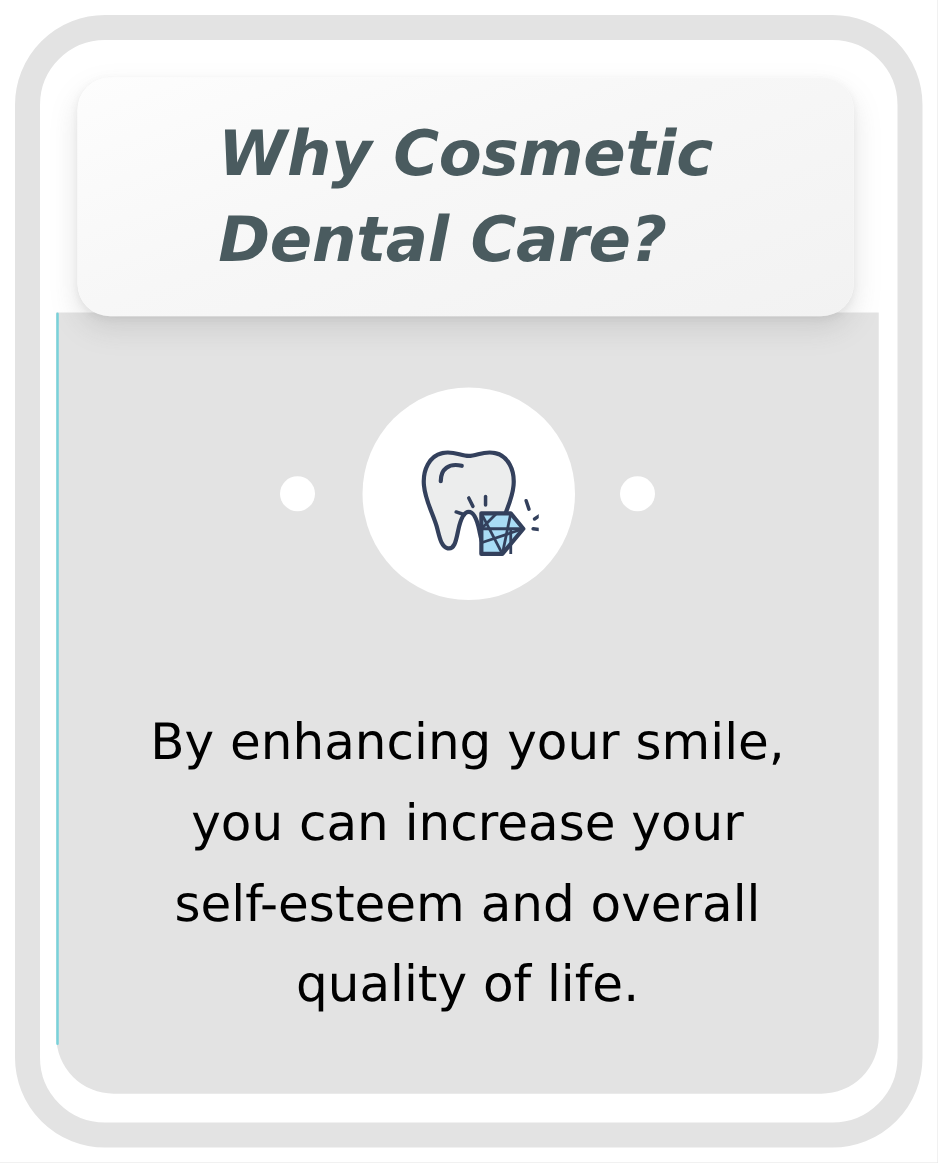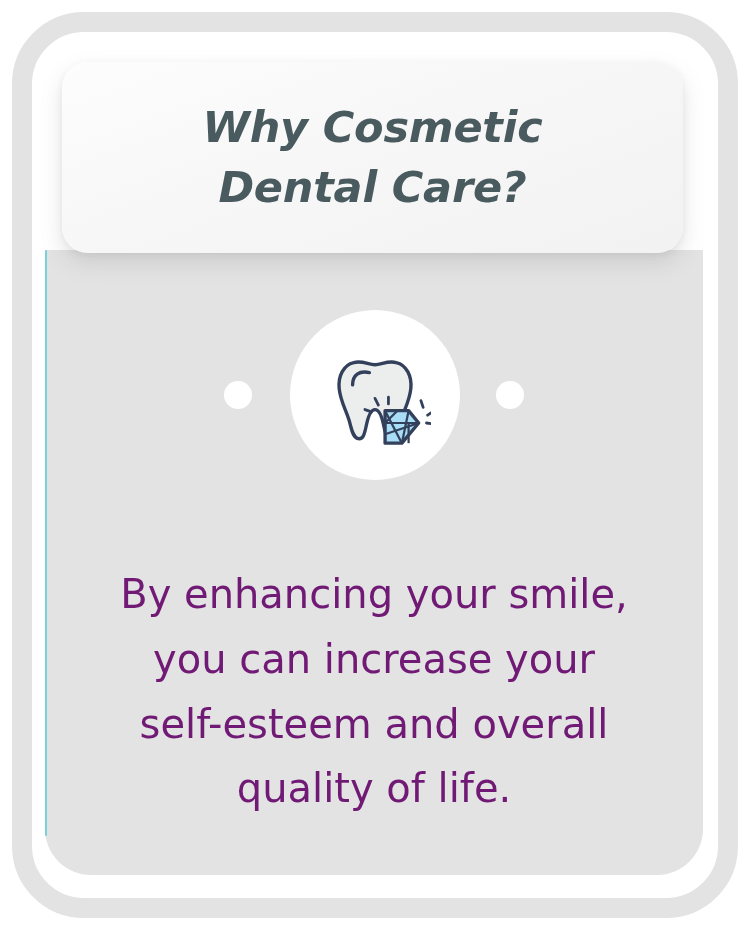--- a/index.html
+++ b/index.html
@@ -75,24 +75,24 @@
                 0 2px 6px rgba(120,120,120,0.10);
     z-index: 4;
     display: flex;
     align-items: center;
     justify-content: center;
   }
   .header-title {
     font-family: "DejaVu Sans", sans-serif;
     font-style: italic;
     font-weight: bold;
-    font-size: 43px;
+    font-size: 50px;
     line-height: 1.38;
     color: #4a5b5f;
-    text-align: center;
+    text-align: left;
     letter-spacing: -0.2px;
     white-space: pre-line;
     margin: 0;
     padding: 0 40px;
   }
 
   
   .icon-zone {
     position: absolute;
     left: 45px;
@@ -137,21 +137,21 @@
   .body-copy {
     position: absolute;
     left: 45px;
     top: 562px;
     width: 658px;
     z-index: 2;
     text-align: center;
     font-family: "DejaVu Sans", sans-serif;
     font-size: 40px;
     line-height: 1.62;
-    color: #701a75;
+    color: #000000;
     white-space: pre-line;
     margin: 0;
     padding: 0 32px;
     box-sizing: border-box;
   }
 </style>
 </head>
 <body>
 
 <div class="stage">

